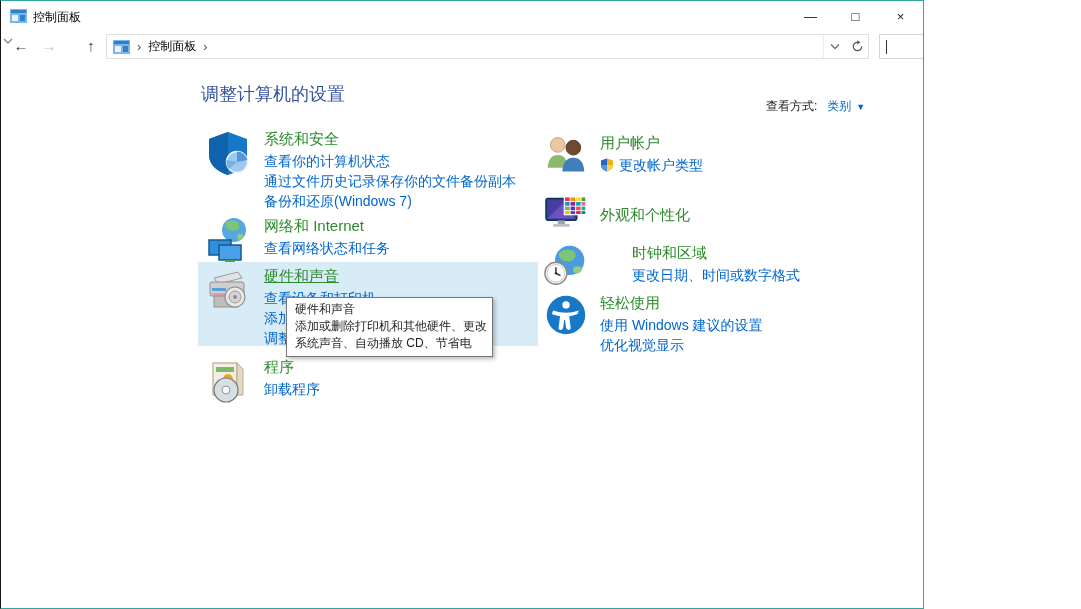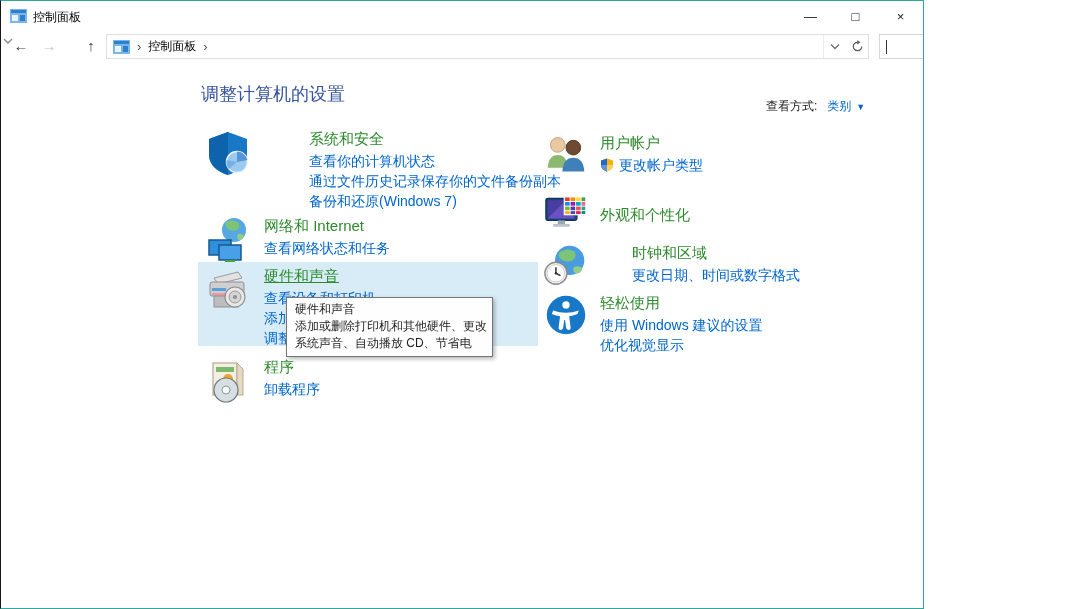--- a/index.html
+++ b/index.html
@@ -50,21 +50,21 @@
   .cat-body { padding-top:0; }
   .cat-title { display:block; font-size:15px; color:#2c8a2c; text-decoration:none;
                line-height:20px; margin-bottom:2px; cursor:pointer; }
   .cat-title:hover, .cat.hovered .cat-title { text-decoration:underline; }
   .cat-link { display:block; font-size:14px; color:#0066cc; text-decoration:none;
               line-height:20px; cursor:pointer; white-space:nowrap; }
   .cat.hovered { background:#d8ecf8; }
   .shield-link { display:flex; align-items:center; }
   .shield-link svg { margin-right:5px; }
   
-  .cat.c-sys  { left:197px; top:63px;gap:45px;  }
+  .cat.c-sys  { left:197px; top:63px;  }
   .cat.c-net  { left:197px; top:150px; }
   .cat.c-hw   { left:197px; top:200px; height:84px; }
   .cat.c-prog { left:197px; top:291px; }
   .cat.c-user { left:537px; top:67px;  }
   .cat.c-appr { left:537px; top:125px; }
   .cat.c-clk  { left:537px; top:177px;gap:32px; }
   .cat.c-ease { left:537px; top:227px; }
   .c-appr .cat-title { margin-top:14px; }
   
   .tooltip { position:absolute; left:285px; top:235px; width:207px; background:#fefefe;

